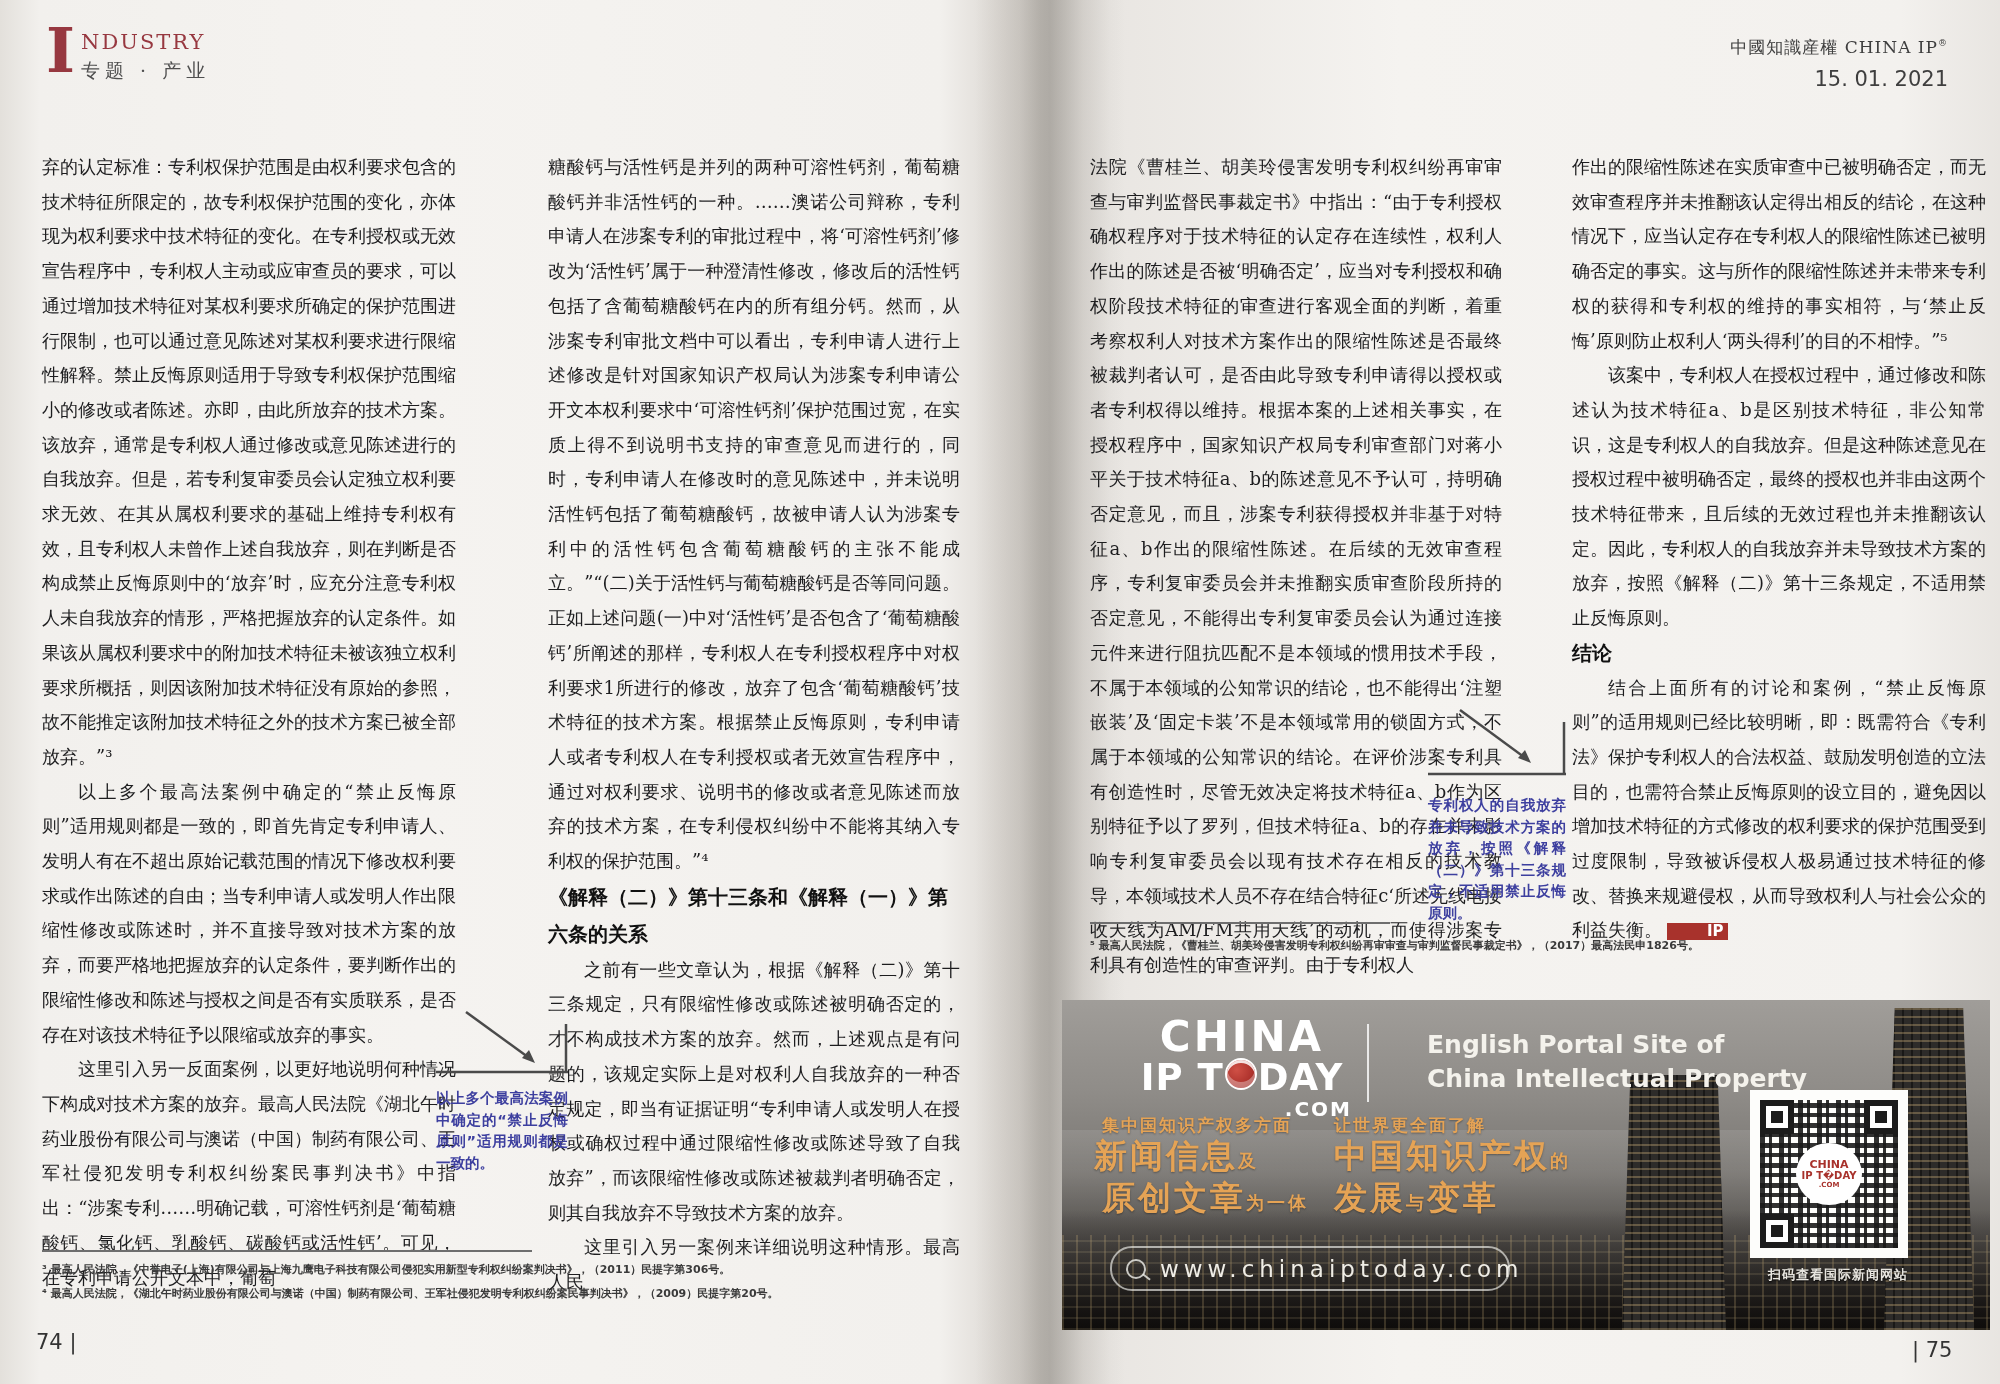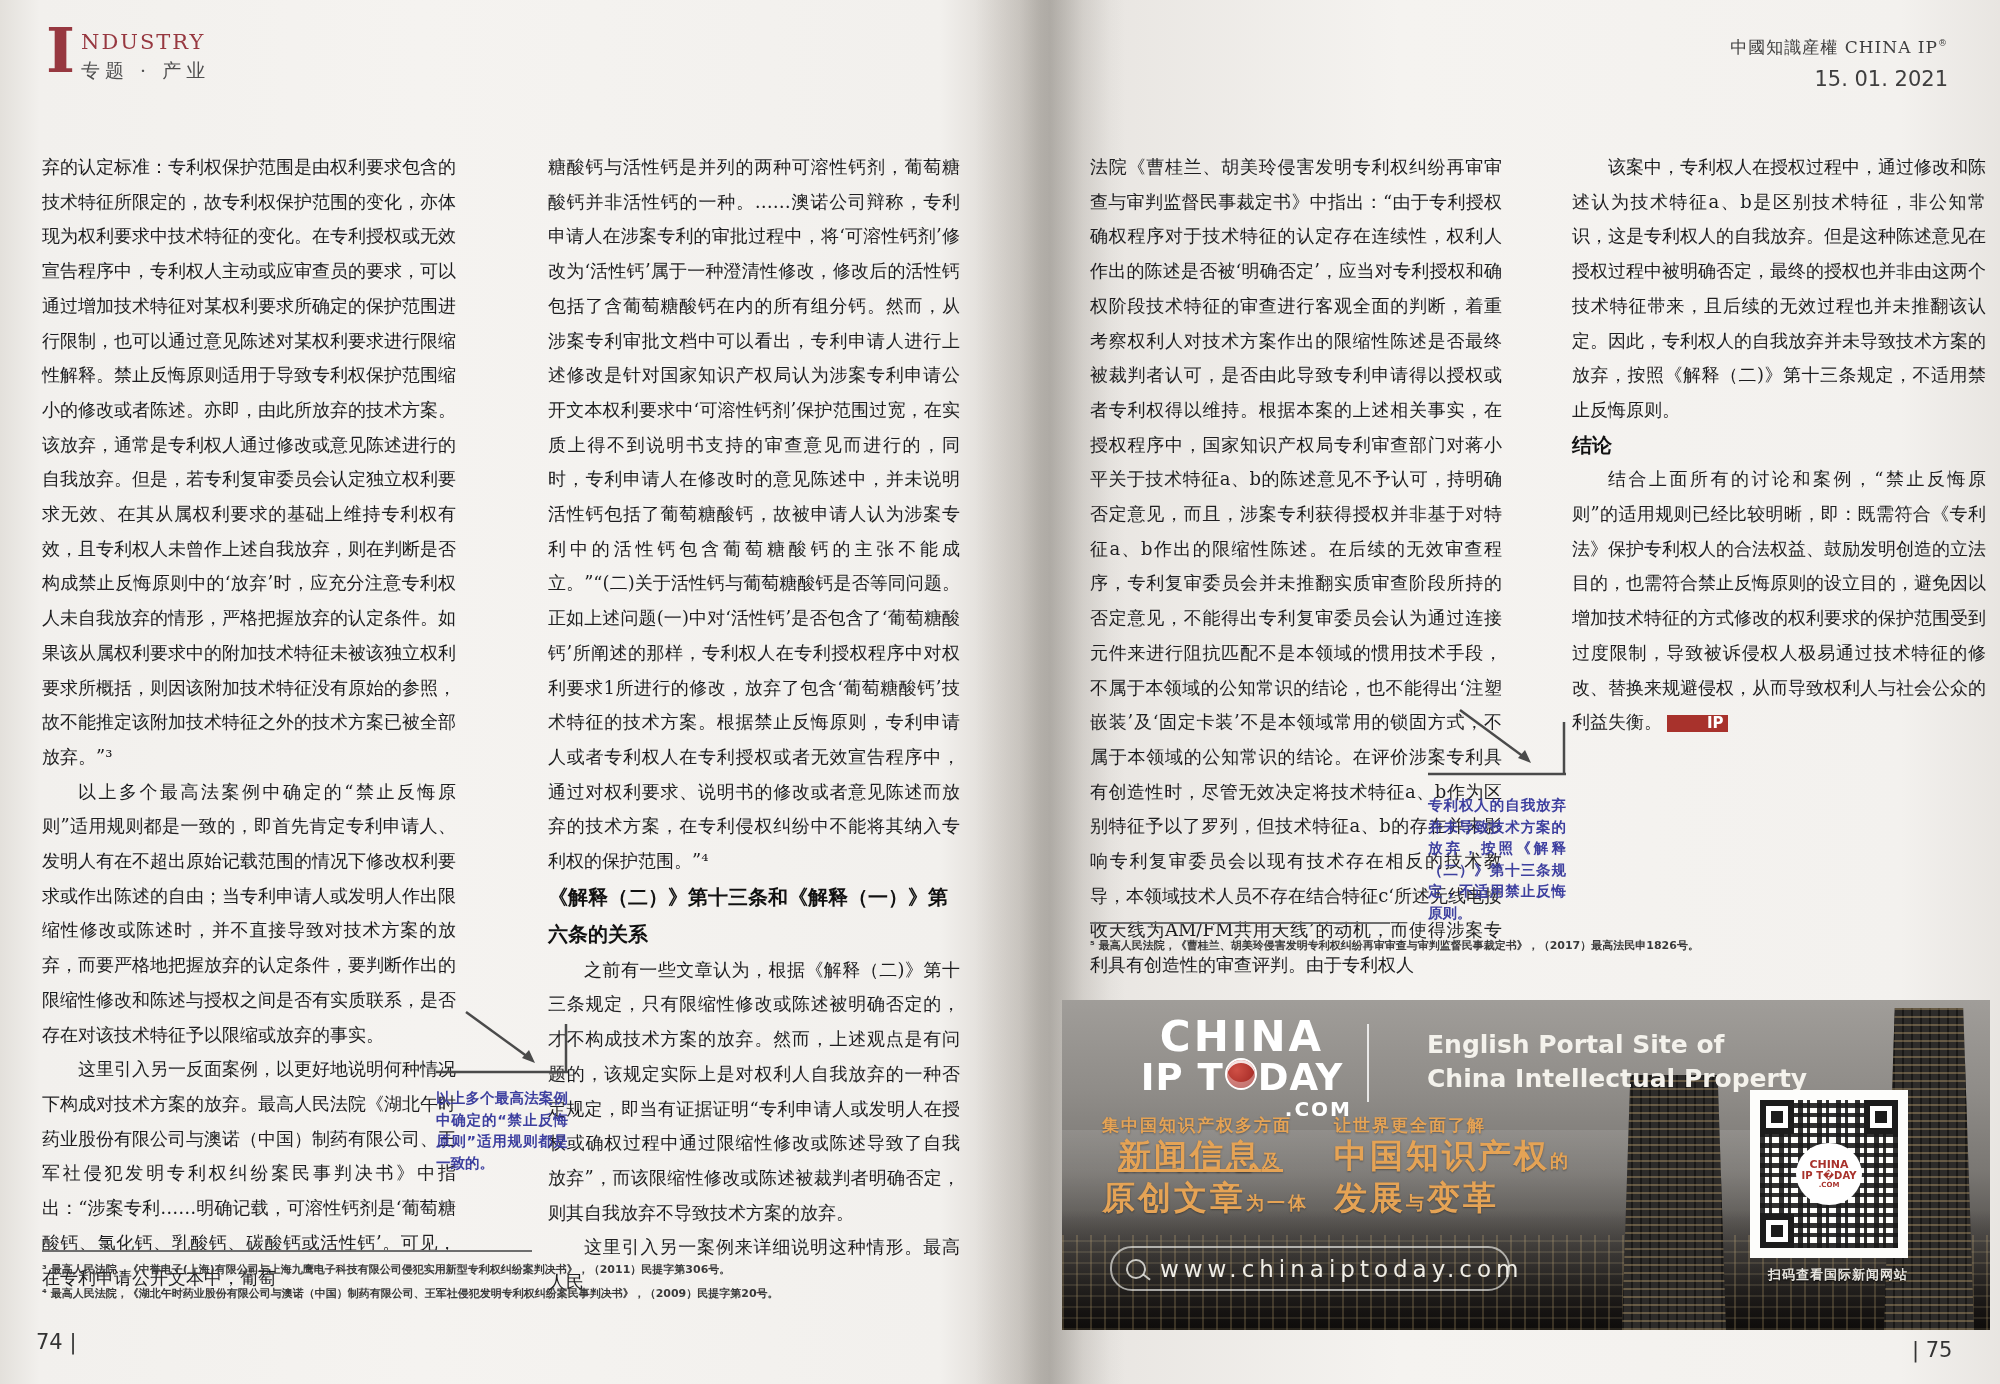--- a/index.html
+++ b/index.html
@@ -131,20 +131,21 @@
   <div class="fnrule" style="left:42px;top:1250px;width:490px;"></div>
   <div class="fn" style="left:42px;top:1262px;">³  最高人民法院，《中誉电子(上海)有限公司与上海九鹰电子科技有限公司侵犯实用新型专利权纠纷案判决书》，（2011）民提字第306号。</div>
   <div class="fn" style="left:42px;top:1286px;">⁴  最高人民法院，《湖北午时药业股份有限公司与澳诺（中国）制药有限公司、王军社侵犯发明专利权纠纷案民事判决书》，（2009）民提字第20号。</div>
   <div class="pn" style="left:36px;top:1330px;">74 |</div>
 
   <div class="col" style="left:1090px;width:412px;">
     <p>法院《曹桂兰、胡美玲侵害发明专利权纠纷再审审查与审判监督民事裁定书》中指出：“由于专利授权确权程序对于技术特征的认定存在连续性，权利人作出的陈述是否被‘明确否定’，应当对专利授权和确权阶段技术特征的审查进行客观全面的判断，着重考察权利人对技术方案作出的限缩性陈述是否最终被裁判者认可，是否由此导致专利申请得以授权或者专利权得以维持。根据本案的上述相关事实，在授权程序中，国家知识产权局专利审查部门对蒋小平关于技术特征a、b的陈述意见不予认可，持明确否定意见，而且，涉案专利获得授权并非基于对特征a、b作出的限缩性陈述。在后续的无效审查程序，专利复审委员会并未推翻实质审查阶段所持的否定意见，不能得出专利复审委员会认为通过连接元件来进行阻抗匹配不是本领域的惯用技术手段，不属于本领域的公知常识的结论，也不能得出‘注塑嵌装’及‘固定卡装’不是本领域常用的锁固方式，不属于本领域的公知常识的结论。在评价涉案专利具有创造性时，尽管无效决定将技术特征a、b作为区别特征予以了罗列，但技术特征a、b的存在并未影响专利复审委员会以现有技术存在相反的技术教导，本领域技术人员不存在结合特征c‘所述无线电接收天线为AM/FM共用天线’的动机，而使得涉案专利具有创造性的审查评判。由于专利权人</p>
   </div>
 
   <div class="col" style="left:1572px;">
+    <p>作出的限缩性陈述在实质审查中已被明确否定，而无效审查程序并未推翻该认定得出相反的结论，在这种情况下，应当认定存在专利权人的限缩性陈述已被明确否定的事实。这与所作的限缩性陈述并未带来专利权的获得和专利权的维持的事实相符，与‘禁止反悔’原则防止权利人‘两头得利’的目的不相悖。”⁵</p>
     <p class="ind">该案中，专利权人在授权过程中，通过修改和陈述认为技术特征a、b是区别技术特征，非公知常识，这是专利权人的自我放弃。但是这种陈述意见在授权过程中被明确否定，最终的授权也并非由这两个技术特征带来，且后续的无效过程也并未推翻该认定。因此，专利权人的自我放弃并未导致技术方案的放弃，按照《解释（二)》第十三条规定，不适用禁止反悔原则。</p>
     <p class="h2s">结论</p>
     <p class="ind">
       <span>结合上面所有的讨论和案例，“禁止反悔原则”的适用规则已经比较明晰，即：既需符合《专利法》保护专利权人的合法权益、鼓励发明创造的立法目的，也需符合禁止反悔原则的设立目的，避免因以增加技术特征的方式修改的权利要求的保护范围受到过度限制，导致被诉侵权人极易通过技术特征的修改、替换来规避侵权，从而导致权利人与社会公众的利益失衡。</span><span class="ipmark">IP</span>
     </p>
   </div>
 
   <svg class="pq-arrow" style="left:1428px;top:702px;" width="138" height="78">
     <line x1="32" y1="8" x2="100" y2="58" stroke="#4a4a4a" stroke-width="2.5"></line>
     <polygon points="103,61 90,56 97,48" fill="#4a4a4a"></polygon>
@@ -173,21 +174,21 @@
       </div>
       <div class="ad-logo-l3">.COM</div>
     </div>
     <div class="ad-div"></div>
     <div class="ad-tag">
       <div>English Portal Site of</div>
       <div>China Intellectual Property</div>
     </div>
 
     <div class="slog slog-s" style="left:40px;top:114px;">集中国知识产权多方面</div>
-    <div class="slog slog-b" style="left:56px;top:136px;text-decoration:underline;">
+    <div class="slog slog-b" style="left:32px;top:136px;">
       <span>新闻信息</span><span class="slog-x">及</span>
     </div>
     <div class="slog slog-b" style="left:40px;top:178px;">
       <span>原创文章</span><span class="slog-x">为一体</span>
     </div>
 
     <div class="slog slog-s" style="left:272px;top:114px;">让世界更全面了解</div>
     <div class="slog slog-b" style="left:272px;top:136px;">
       <span>中国知识产权</span><span class="slog-x">的</span>
     </div>

